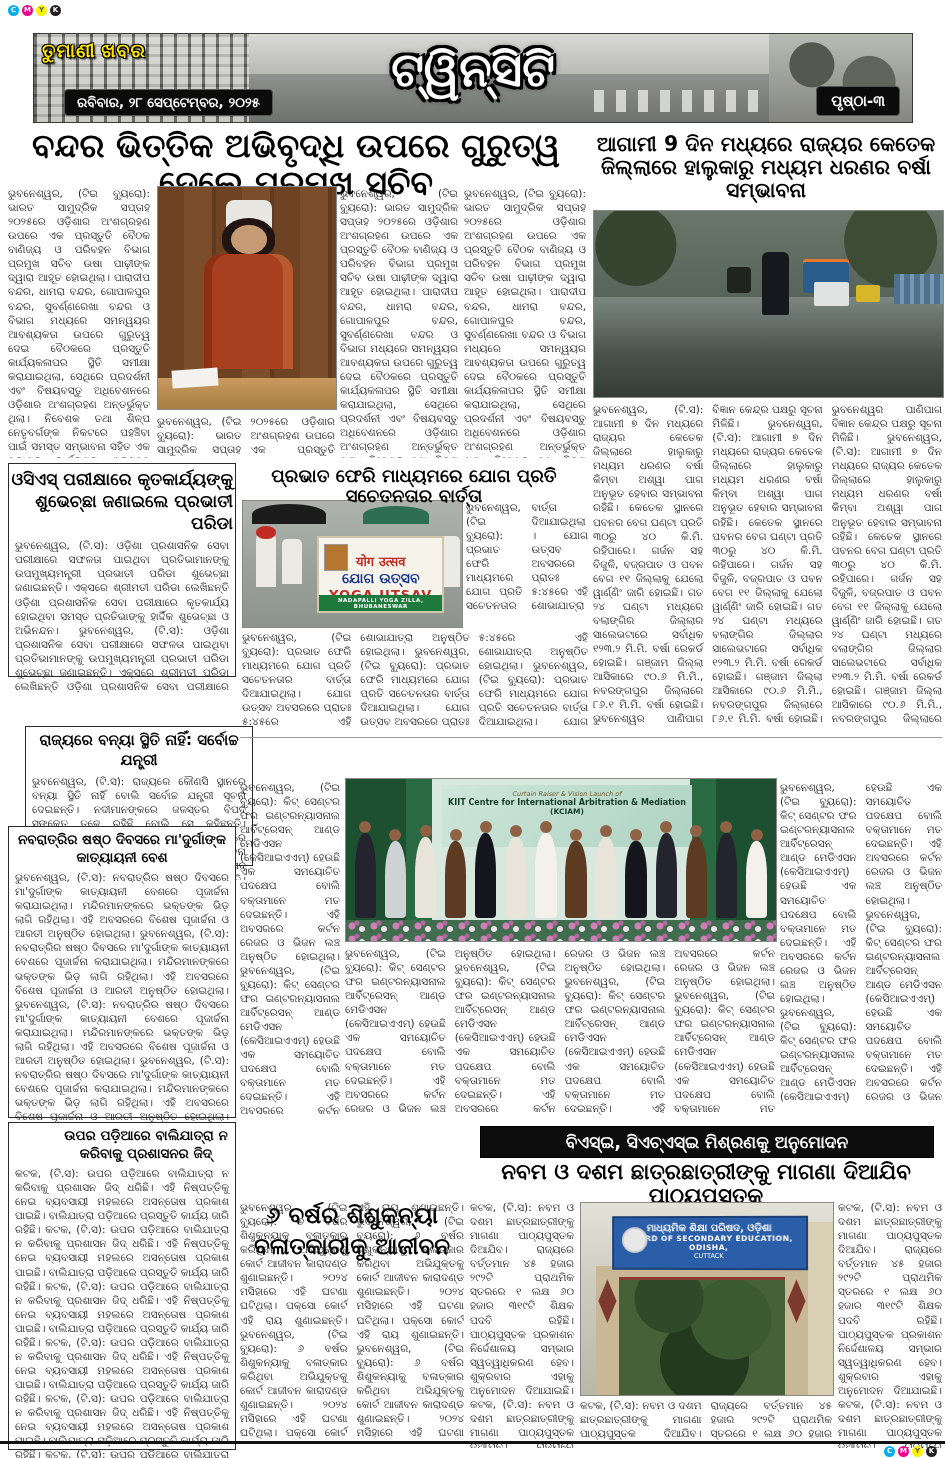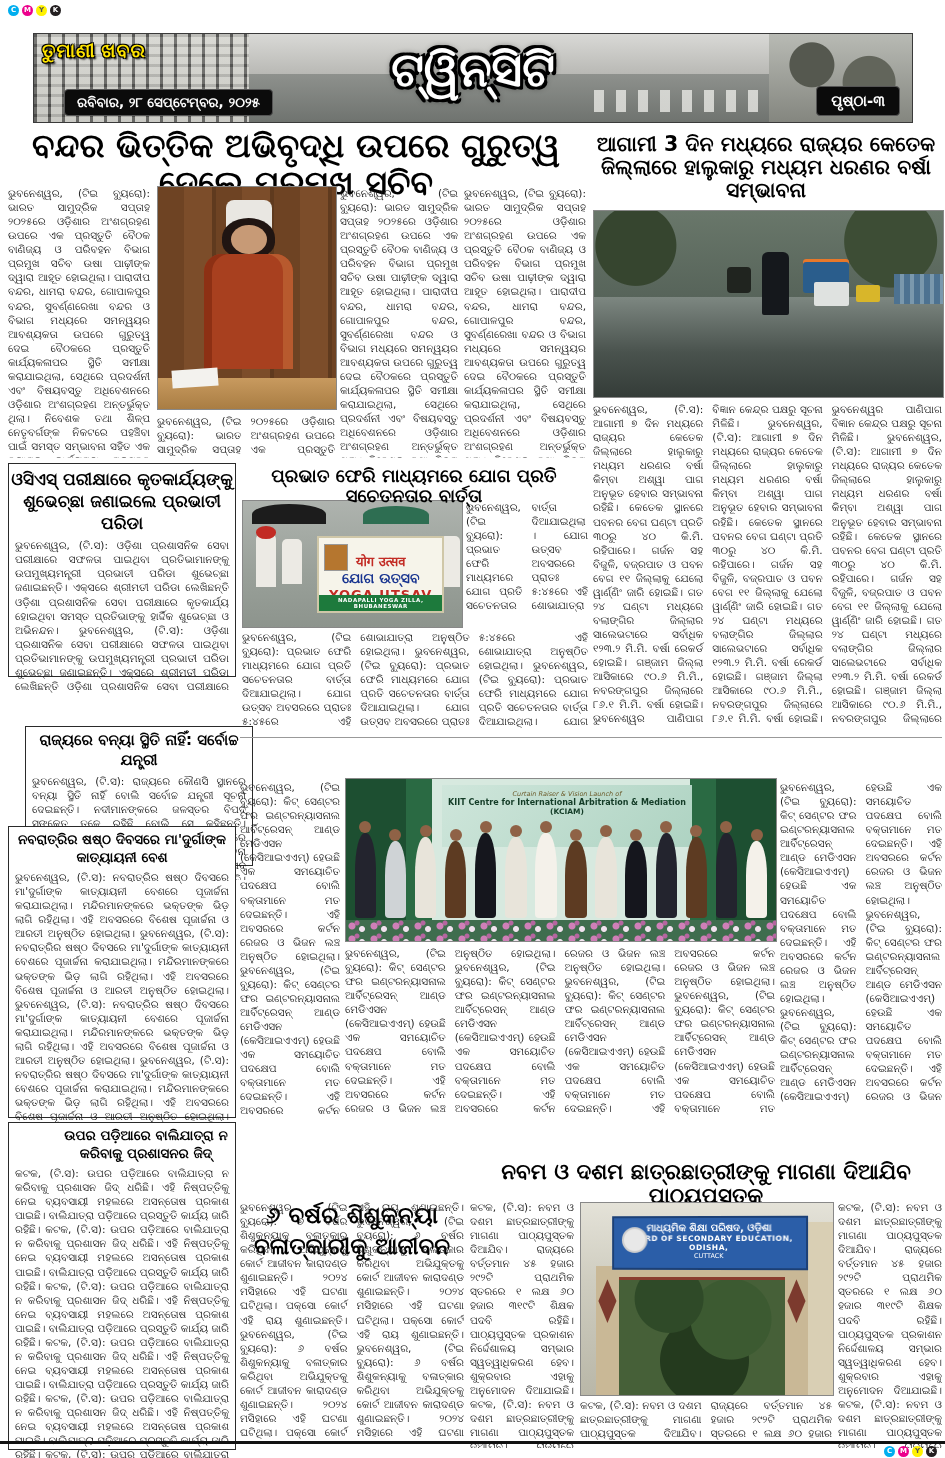--- a/index.html
+++ b/index.html
@@ -154,21 +154,21 @@
     <div class="abs mh-trees"></div>
     <div class="abs mh-edition">ତୁମାଣୀ ଖବର</div>
     <div class="abs mh-title">ଟ୍ୱିନ୍‌ସିଟି</div>
     <div class="abs mh-datebox">ରବିବାର, ୨୮ ସେପ୍ଟେମ୍ବର, ୨୦୨୫</div>
     <div class="abs mh-pagebox">ପୃଷ୍ଠା-୩</div>
   </div>
 
   <div class="abs hl hl-main">ବନ୍ଦର ଭିତ୍ତିକ ଅଭିବୃଦ୍ଧି ଉପରେ ଗୁରୁତ୍ୱ ଦେଲେ ପ୍ରମୁଖ ସଚିବ</div>
 
   <div class="abs hl hl-rain">
-    <span>ଆଗାମୀ 3 ଦିନ ମଧ୍ୟରେ ରାଜ୍ୟର କେତେକ</span><br>
+    <span>ଆଗାମୀ 9 ଦିନ ମଧ୍ୟରେ ରାଜ୍ୟର କେତେକ</span><br>
     <span>ଜିଲ୍ଲାରେ ହାଲୁକାରୁ ମଧ୍ୟମ ଧରଣର ବର୍ଷା ସମ୍ଭାବନା</span>
   </div>
 
   <div class="abs body-txt" style="left:8px;top:186px;width:142px;height:272px;">ଭୁବନେଶ୍ୱର, (ଟିଇ ବ୍ୟୁରୋ): ଭାରତ ସାମୁଦ୍ରିକ ସପ୍ତାହ ୨୦୨୫ରେ ଓଡ଼ିଶାର ଅଂଶଗ୍ରହଣ ଉପରେ ଏକ ପ୍ରସ୍ତୁତି ବୈଠକ ବାଣିଜ୍ୟ ଓ ପରିବହନ ବିଭାଗ ପ୍ରମୁଖ ସଚିବ ଉଷା ପାଢ଼ୀଙ୍କ ଦ୍ୱାରା ଆହୂତ ହୋଇଥିଲା। ପାରାଦୀପ ବନ୍ଦର, ଧାମରା ବନ୍ଦର, ଗୋପାଳପୁର ବନ୍ଦର, ସୁବର୍ଣ୍ଣରେଖା ବନ୍ଦର ଓ ବିଭାଗ ମଧ୍ୟରେ ସମନ୍ୱୟର ଆବଶ୍ୟକତା ଉପରେ ଗୁରୁତ୍ୱ ଦେଇ ବୈଠକରେ ପ୍ରସ୍ତୁତି କାର୍ଯ୍ୟକଳାପର ସ୍ଥିତି ସମୀକ୍ଷା କରାଯାଇଥିଲା, ସେଥିରେ ପ୍ରଦର୍ଶନୀ ଏବଂ ବିଷୟବସ୍ତୁ ଅଧିବେଶନରେ ଓଡ଼ିଶାର ଅଂଶଗ୍ରହଣ ଅନ୍ତର୍ଭୁକ୍ତ ଥିଲା। ନିବେଶକ ତଥା ଶିଳ୍ପ ନେତୃବର୍ଗଙ୍କ ନିକଟରେ ପହଞ୍ଚିବା ପାଇଁ ସମସ୍ତ ସମ୍ଭାବନା ସହିତ ଏକ ବ୍ୟାପକ କାର୍ଯ୍ୟପନ୍ଥା ପ୍ରସ୍ତୁତ କରିବାକୁ ସମସ୍ତ ବିଭାଗୀୟ ଅଧିକାରୀଙ୍କୁ ଅନୁରୋଧ କରିଛନ୍ତି। ଭୁବନେଶ୍ୱର, (ଟିଇ ବ୍ୟୁରୋ): ଭାରତ ସାମୁଦ୍ରିକ ସପ୍ତାହ ୨୦୨୫ରେ ଓଡ଼ିଶାର ଅଂଶଗ୍ରହଣ ଉପରେ ଏକ ପ୍ରସ୍ତୁତି ବୈଠକ ବାଣିଜ୍ୟ ଓ ପରିବହନ ବିଭାଗ ପ୍ରମୁଖ ସଚିବ ଉଷା ପାଢ଼ୀଙ୍କ ଦ୍ୱାରା ଆହୂତ ହୋଇଥିଲା। ପାରାଦୀପ ବନ୍ଦର, ଧାମରା ବନ୍ଦର, ଗୋପାଳପୁର ବନ୍ଦର, ସୁବର୍ଣ୍ଣରେଖା ବନ୍ଦର ଓ ବିଭାଗ ମଧ୍ୟରେ ସମନ୍ୱୟର ଆବଶ୍ୟକତା ଉପରେ ଗୁରୁତ୍ୱ ଦେଇ ବୈଠକରେ ପ୍ରସ୍ତୁତି କାର୍ଯ୍ୟକଳାପର ସ୍ଥିତି ସମୀକ୍ଷା କରାଯାଇଥିଲା, ସେଥିରେ ପ୍ରଦର୍ଶନୀ ଏବଂ ବିଷୟବସ୍ତୁ ଅଧିବେଶନରେ ଓଡ଼ିଶାର ଅଂଶଗ୍ରହଣ ଅନ୍ତର୍ଭୁକ୍ତ ଥିଲା। ନିବେଶକ ତଥା ଶିଳ୍ପ ନେତୃବର୍ଗଙ୍କ ନିକଟରେ ପହଞ୍ଚିବା ପାଇଁ ସମସ୍ତ ସମ୍ଭାବନା ସହିତ ଏକ ବ୍ୟାପକ କାର୍ଯ୍ୟପନ୍ଥା ପ୍ରସ୍ତୁତ କରିବାକୁ ସମସ୍ତ ବିଭାଗୀୟ ଅଧିକାରୀଙ୍କୁ ଅନୁରୋଧ କରିଛନ୍ତି।</div>
   <div class="abs body-txt" style="left:340px;top:186px;width:118px;height:272px;">ଭୁବନେଶ୍ୱର, (ଟିଇ ବ୍ୟୁରୋ): ଭାରତ ସାମୁଦ୍ରିକ ସପ୍ତାହ ୨୦୨୫ରେ ଓଡ଼ିଶାର ଅଂଶଗ୍ରହଣ ଉପରେ ଏକ ପ୍ରସ୍ତୁତି ବୈଠକ ବାଣିଜ୍ୟ ଓ ପରିବହନ ବିଭାଗ ପ୍ରମୁଖ ସଚିବ ଉଷା ପାଢ଼ୀଙ୍କ ଦ୍ୱାରା ଆହୂତ ହୋଇଥିଲା। ପାରାଦୀପ ବନ୍ଦର, ଧାମରା ବନ୍ଦର, ଗୋପାଳପୁର ବନ୍ଦର, ସୁବର୍ଣ୍ଣରେଖା ବନ୍ଦର ଓ ବିଭାଗ ମଧ୍ୟରେ ସମନ୍ୱୟର ଆବଶ୍ୟକତା ଉପରେ ଗୁରୁତ୍ୱ ଦେଇ ବୈଠକରେ ପ୍ରସ୍ତୁତି କାର୍ଯ୍ୟକଳାପର ସ୍ଥିତି ସମୀକ୍ଷା କରାଯାଇଥିଲା, ସେଥିରେ ପ୍ରଦର୍ଶନୀ ଏବଂ ବିଷୟବସ୍ତୁ ଅଧିବେଶନରେ ଓଡ଼ିଶାର ଅଂଶଗ୍ରହଣ ଅନ୍ତର୍ଭୁକ୍ତ ଥିଲା। ନିବେଶକ ତଥା ଶିଳ୍ପ ନେତୃବର୍ଗଙ୍କ ନିକଟରେ ପହଞ୍ଚିବା ପାଇଁ ସମସ୍ତ ସମ୍ଭାବନା ସହିତ ଏକ ବ୍ୟାପକ କାର୍ଯ୍ୟପନ୍ଥା ପ୍ରସ୍ତୁତ କରିବାକୁ ସମସ୍ତ ବିଭାଗୀୟ ଅଧିକାରୀଙ୍କୁ ଅନୁରୋଧ କରିଛନ୍ତି। ଭୁବନେଶ୍ୱର, (ଟିଇ ବ୍ୟୁରୋ): ଭାରତ ସାମୁଦ୍ରିକ ସପ୍ତାହ ୨୦୨୫ରେ ଓଡ଼ିଶାର ଅଂଶଗ୍ରହଣ ଉପରେ ଏକ ପ୍ରସ୍ତୁତି ବୈଠକ ବାଣିଜ୍ୟ ଓ ପରିବହନ ବିଭାଗ ପ୍ରମୁଖ ସଚିବ ଉଷା ପାଢ଼ୀଙ୍କ ଦ୍ୱାରା ଆହୂତ ହୋଇଥିଲା। ପାରାଦୀପ ବନ୍ଦର, ଧାମରା ବନ୍ଦର, ଗୋପାଳପୁର ବନ୍ଦର, ସୁବର୍ଣ୍ଣରେଖା ବନ୍ଦର ଓ ବିଭାଗ ମଧ୍ୟରେ ସମନ୍ୱୟର ଆବଶ୍ୟକତା ଉପରେ ଗୁରୁତ୍ୱ ଦେଇ ବୈଠକରେ ପ୍ରସ୍ତୁତି କାର୍ଯ୍ୟକଳାପର ସ୍ଥିତି ସମୀକ୍ଷା କରାଯାଇଥିଲା, ସେଥିରେ ପ୍ରଦର୍ଶନୀ ଏବଂ ବିଷୟବସ୍ତୁ ଅଧିବେଶନରେ ଓଡ଼ିଶାର ଅଂଶଗ୍ରହଣ ଅନ୍ତର୍ଭୁକ୍ତ ଥିଲା। ନିବେଶକ ତଥା ଶିଳ୍ପ ନେତୃବର୍ଗଙ୍କ ନିକଟରେ ପହଞ୍ଚିବା ପାଇଁ ସମସ୍ତ ସମ୍ଭାବନା ସହିତ ଏକ ବ୍ୟାପକ କାର୍ଯ୍ୟପନ୍ଥା ପ୍ରସ୍ତୁତ କରିବାକୁ ସମସ୍ତ ବିଭାଗୀୟ ଅଧିକାରୀଙ୍କୁ ଅନୁରୋଧ କରିଛନ୍ତି।</div>
   <div class="abs body-txt" style="left:464px;top:186px;width:122px;height:272px;">ଭୁବନେଶ୍ୱର, (ଟିଇ ବ୍ୟୁରୋ): ଭାରତ ସାମୁଦ୍ରିକ ସପ୍ତାହ ୨୦୨୫ରେ ଓଡ଼ିଶାର ଅଂଶଗ୍ରହଣ ଉପରେ ଏକ ପ୍ରସ୍ତୁତି ବୈଠକ ବାଣିଜ୍ୟ ଓ ପରିବହନ ବିଭାଗ ପ୍ରମୁଖ ସଚିବ ଉଷା ପାଢ଼ୀଙ୍କ ଦ୍ୱାରା ଆହୂତ ହୋଇଥିଲା। ପାରାଦୀପ ବନ୍ଦର, ଧାମରା ବନ୍ଦର, ଗୋପାଳପୁର ବନ୍ଦର, ସୁବର୍ଣ୍ଣରେଖା ବନ୍ଦର ଓ ବିଭାଗ ମଧ୍ୟରେ ସମନ୍ୱୟର ଆବଶ୍ୟକତା ଉପରେ ଗୁରୁତ୍ୱ ଦେଇ ବୈଠକରେ ପ୍ରସ୍ତୁତି କାର୍ଯ୍ୟକଳାପର ସ୍ଥିତି ସମୀକ୍ଷା କରାଯାଇଥିଲା, ସେଥିରେ ପ୍ରଦର୍ଶନୀ ଏବଂ ବିଷୟବସ୍ତୁ ଅଧିବେଶନରେ ଓଡ଼ିଶାର ଅଂଶଗ୍ରହଣ ଅନ୍ତର୍ଭୁକ୍ତ ଥିଲା। ନିବେଶକ ତଥା ଶିଳ୍ପ ନେତୃବର୍ଗଙ୍କ ନିକଟରେ ପହଞ୍ଚିବା ପାଇଁ ସମସ୍ତ ସମ୍ଭାବନା ସହିତ ଏକ ବ୍ୟାପକ କାର୍ଯ୍ୟପନ୍ଥା ପ୍ରସ୍ତୁତ କରିବାକୁ ସମସ୍ତ ବିଭାଗୀୟ ଅଧିକାରୀଙ୍କୁ ଅନୁରୋଧ କରିଛନ୍ତି। ଭୁବନେଶ୍ୱର, (ଟିଇ ବ୍ୟୁରୋ): ଭାରତ ସାମୁଦ୍ରିକ ସପ୍ତାହ ୨୦୨୫ରେ ଓଡ଼ିଶାର ଅଂଶଗ୍ରହଣ ଉପରେ ଏକ ପ୍ରସ୍ତୁତି ବୈଠକ ବାଣିଜ୍ୟ ଓ ପରିବହନ ବିଭାଗ ପ୍ରମୁଖ ସଚିବ ଉଷା ପାଢ଼ୀଙ୍କ ଦ୍ୱାରା ଆହୂତ ହୋଇଥିଲା। ପାରାଦୀପ ବନ୍ଦର, ଧାମରା ବନ୍ଦର, ଗୋପାଳପୁର ବନ୍ଦର, ସୁବର୍ଣ୍ଣରେଖା ବନ୍ଦର ଓ ବିଭାଗ ମଧ୍ୟରେ ସମନ୍ୱୟର ଆବଶ୍ୟକତା ଉପରେ ଗୁରୁତ୍ୱ ଦେଇ ବୈଠକରେ ପ୍ରସ୍ତୁତି କାର୍ଯ୍ୟକଳାପର ସ୍ଥିତି ସମୀକ୍ଷା କରାଯାଇଥିଲା, ସେଥିରେ ପ୍ରଦର୍ଶନୀ ଏବଂ ବିଷୟବସ୍ତୁ ଅଧିବେଶନରେ ଓଡ଼ିଶାର ଅଂଶଗ୍ରହଣ ଅନ୍ତର୍ଭୁକ୍ତ ଥିଲା। ନିବେଶକ ତଥା ଶିଳ୍ପ ନେତୃବର୍ଗଙ୍କ ନିକଟରେ ପହଞ୍ଚିବା ପାଇଁ ସମସ୍ତ ସମ୍ଭାବନା ସହିତ ଏକ ବ୍ୟାପକ କାର୍ଯ୍ୟପନ୍ଥା ପ୍ରସ୍ତୁତ କରିବାକୁ ସମସ୍ତ ବିଭାଗୀୟ ଅଧିକାରୀଙ୍କୁ ଅନୁରୋଧ କରିଛନ୍ତି।</div>
   <div class="abs body-txt c2" style="left:157px;top:414px;width:178px;height:44px;">ଭୁବନେଶ୍ୱର, (ଟିଇ ବ୍ୟୁରୋ): ଭାରତ ସାମୁଦ୍ରିକ ସପ୍ତାହ ୨୦୨୫ରେ ଓଡ଼ିଶାର ଅଂଶଗ୍ରହଣ ଉପରେ ଏକ ପ୍ରସ୍ତୁତି ବୈଠକ ବାଣିଜ୍ୟ ଓ ପରିବହନ ବିଭାଗ ପ୍ରମୁଖ ସଚିବ ଉଷା ପାଢ଼ୀଙ୍କ ଦ୍ୱାରା ଆହୂତ ହୋଇଥିଲା। ପାରାଦୀପ ବନ୍ଦର, ଧାମରା ବନ୍ଦର, ଗୋପାଳପୁର ବନ୍ଦର, ସୁବର୍ଣ୍ଣରେଖା ବନ୍ଦର ଓ ବିଭାଗ ମଧ୍ୟରେ ସମନ୍ୱୟର ଆବଶ୍ୟକତା ଉପରେ ଗୁରୁତ୍ୱ ଦେଇ ବୈଠକରେ ପ୍ରସ୍ତୁତି କାର୍ଯ୍ୟକଳାପର ସ୍ଥିତି ସମୀକ୍ଷା କରାଯାଇଥିଲା, ସେଥିରେ ପ୍ରଦର୍ଶନୀ ଏବଂ ବିଷୟବସ୍ତୁ ଅଧିବେଶନରେ ଓଡ଼ିଶାର ଅଂଶଗ୍ରହଣ ଅନ୍ତର୍ଭୁକ୍ତ ଥିଲା। ନିବେଶକ ତଥା ଶିଳ୍ପ ନେତୃବର୍ଗଙ୍କ ନିକଟରେ ପହଞ୍ଚିବା ପାଇଁ ସମସ୍ତ ସମ୍ଭାବନା ସହିତ ଏକ ବ୍ୟାପକ କାର୍ଯ୍ୟପନ୍ଥା ପ୍ରସ୍ତୁତ କରିବାକୁ ସମସ୍ତ ବିଭାଗୀୟ ଅଧିକାରୀଙ୍କୁ ଅନୁରୋଧ କରିଛନ୍ତି।</div>
 
   <div class="abs photo" style="left:157px;top:186px;width:178px;height:222px;">
     <div class="p-wood"></div>
@@ -187,21 +187,21 @@
     <div class="abs r-suv"></div>
     <div class="abs r-taxi"></div>
     <div class="abs r-biker"></div>
     <div class="abs r-cyclist"></div>
     <div class="abs r-fence"></div>
   </div>
 
   <div class="abs body-txt c3" style="left:593px;top:402px;width:349px;height:336px;">ଭୁବନେଶ୍ୱର, (ଟି.ସ): ଆଗାମୀ ୭ ଦିନ ମଧ୍ୟରେ ରାଜ୍ୟର କେତେକ ଜିଲ୍ଲାରେ ହାଲୁକାରୁ ମଧ୍ୟମ ଧରଣର ବର୍ଷା କିମ୍ବା ଅଶ୍ୱା ପାଗ ଅନୁଭୂତ ହେବାର ସମ୍ଭାବନା ରହିଛି। କେତେକ ସ୍ଥାନରେ ପବନର ବେଗ ଘଣ୍ଟା ପ୍ରତି ୩୦ରୁ ୪୦ କି.ମି. ରହିପାରେ। ଗର୍ଜନ ସହ ବିଜୁଳି, ବଜ୍ରପାତ ଓ ପବନ ବେଗ ୧୧ ଜିଲ୍ଲାକୁ ଯେଲୋ ୱାର୍ଣ୍ଣିଂ ଜାରି ହୋଇଛି। ଗତ ୨୪ ଘଣ୍ଟା ମଧ୍ୟରେ ବଲାଙ୍ଗିର ଜିଲ୍ଲାର ସାଲେଭଟାରେ ସର୍ବାଧିକ ୧୨୩.୨ ମି.ମି. ବର୍ଷା ରେକର୍ଡ ହୋଇଛି। ଗଞ୍ଜାମ ଜିଲ୍ଲା ଆସିକାରେ ୯୦.୬ ମି.ମି., ନବରଙ୍ଗପୁର ଜିଲ୍ଲାରେ ୮୬.୧ ମି.ମି. ବର୍ଷା ହୋଇଛି। ଭୁବନେଶ୍ୱର ପାଣିପାଗ ବିଜ୍ଞାନ କେନ୍ଦ୍ର ପକ୍ଷରୁ ସୂଚନା ମିଳିଛି। ଭୁବନେଶ୍ୱର, (ଟି.ସ): ଆଗାମୀ ୭ ଦିନ ମଧ୍ୟରେ ରାଜ୍ୟର କେତେକ ଜିଲ୍ଲାରେ ହାଲୁକାରୁ ମଧ୍ୟମ ଧରଣର ବର୍ଷା କିମ୍ବା ଅଶ୍ୱା ପାଗ ଅନୁଭୂତ ହେବାର ସମ୍ଭାବନା ରହିଛି। କେତେକ ସ୍ଥାନରେ ପବନର ବେଗ ଘଣ୍ଟା ପ୍ରତି ୩୦ରୁ ୪୦ କି.ମି. ରହିପାରେ। ଗର୍ଜନ ସହ ବିଜୁଳି, ବଜ୍ରପାତ ଓ ପବନ ବେଗ ୧୧ ଜିଲ୍ଲାକୁ ଯେଲୋ ୱାର୍ଣ୍ଣିଂ ଜାରି ହୋଇଛି। ଗତ ୨୪ ଘଣ୍ଟା ମଧ୍ୟରେ ବଲାଙ୍ଗିର ଜିଲ୍ଲାର ସାଲେଭଟାରେ ସର୍ବାଧିକ ୧୨୩.୨ ମି.ମି. ବର୍ଷା ରେକର୍ଡ ହୋଇଛି। ଗଞ୍ଜାମ ଜିଲ୍ଲା ଆସିକାରେ ୯୦.୬ ମି.ମି., ନବରଙ୍ଗପୁର ଜିଲ୍ଲାରେ ୮୬.୧ ମି.ମି. ବର୍ଷା ହୋଇଛି। ଭୁବନେଶ୍ୱର ପାଣିପାଗ ବିଜ୍ଞାନ କେନ୍ଦ୍ର ପକ୍ଷରୁ ସୂଚନା ମିଳିଛି। ଭୁବନେଶ୍ୱର, (ଟି.ସ): ଆଗାମୀ ୭ ଦିନ ମଧ୍ୟରେ ରାଜ୍ୟର କେତେକ ଜିଲ୍ଲାରେ ହାଲୁକାରୁ ମଧ୍ୟମ ଧରଣର ବର୍ଷା କିମ୍ବା ଅଶ୍ୱା ପାଗ ଅନୁଭୂତ ହେବାର ସମ୍ଭାବନା ରହିଛି। କେତେକ ସ୍ଥାନରେ ପବନର ବେଗ ଘଣ୍ଟା ପ୍ରତି ୩୦ରୁ ୪୦ କି.ମି. ରହିପାରେ। ଗର୍ଜନ ସହ ବିଜୁଳି, ବଜ୍ରପାତ ଓ ପବନ ବେଗ ୧୧ ଜିଲ୍ଲାକୁ ଯେଲୋ ୱାର୍ଣ୍ଣିଂ ଜାରି ହୋଇଛି। ଗତ ୨୪ ଘଣ୍ଟା ମଧ୍ୟରେ ବଲାଙ୍ଗିର ଜିଲ୍ଲାର ସାଲେଭଟାରେ ସର୍ବାଧିକ ୧୨୩.୨ ମି.ମି. ବର୍ଷା ରେକର୍ଡ ହୋଇଛି। ଗଞ୍ଜାମ ଜିଲ୍ଲା ଆସିକାରେ ୯୦.୬ ମି.ମି., ନବରଙ୍ଗପୁର ଜିଲ୍ଲାରେ ୮୬.୧ ମି.ମି. ବର୍ଷା ହୋଇଛି। ଭୁବନେଶ୍ୱର ପାଣିପାଗ ବିଜ୍ଞାନ କେନ୍ଦ୍ର ପକ୍ଷରୁ ସୂଚନା ମିଳିଛି। ଭୁବନେଶ୍ୱର, (ଟି.ସ): ଆଗାମୀ ୭ ଦିନ ମଧ୍ୟରେ ରାଜ୍ୟର କେତେକ ଜିଲ୍ଲାରେ ହାଲୁକାରୁ ମଧ୍ୟମ ଧରଣର ବର୍ଷା କିମ୍ବା ଅଶ୍ୱା ପାଗ ଅନୁଭୂତ ହେବାର ସମ୍ଭାବନା ରହିଛି। କେତେକ ସ୍ଥାନରେ ପବନର ବେଗ ଘଣ୍ଟା ପ୍ରତି ୩୦ରୁ ୪୦ କି.ମି. ରହିପାରେ। ଗର୍ଜନ ସହ ବିଜୁଳି, ବଜ୍ରପାତ ଓ ପବନ ବେଗ ୧୧ ଜିଲ୍ଲାକୁ ଯେଲୋ ୱାର୍ଣ୍ଣିଂ ଜାରି ହୋଇଛି। ଗତ ୨୪ ଘଣ୍ଟା ମଧ୍ୟରେ ବଲାଙ୍ଗିର ଜିଲ୍ଲାର ସାଲେଭଟାରେ ସର୍ବାଧିକ ୧୨୩.୨ ମି.ମି. ବର୍ଷା ରେକର୍ଡ ହୋଇଛି। ଗଞ୍ଜାମ ଜିଲ୍ଲା ଆସିକାରେ ୯୦.୬ ମି.ମି., ନବରଙ୍ଗପୁର ଜିଲ୍ଲାରେ ୮୬.୧ ମି.ମି. ବର୍ଷା ହୋଇଛି। ଭୁବନେଶ୍ୱର ପାଣିପାଗ ବିଜ୍ଞାନ କେନ୍ଦ୍ର ପକ୍ଷରୁ ସୂଚନା ମିଳିଛି।</div>
 
   <div class="abs box" style="left:8px;top:463px;width:226px;height:212px;">
-    <div class="box-hl" style="font-size:17px;">
+    <div class="box-hl" style="font-size:17px;text-align:right;">
       <span>ଓସିଏସ୍ ପରୀକ୍ଷାରେ କୃତକାର୍ଯ୍ୟଙ୍କୁ</span><br>
       <span>ଶୁଭେଚ୍ଛା ଜଣାଇଲେ ପ୍ରଭାତୀ ପରିଡା</span>
     </div>
     <div class="body-txt" style="height:154px;padding:2px 6px;">ଭୁବନେଶ୍ୱର, (ଟି.ସ): ଓଡ଼ିଶା ପ୍ରଶାସନିକ ସେବା ପରୀକ୍ଷାରେ ସଫଳତା ପାଇଥିବା ପ୍ରତିଭାମାନଙ୍କୁ ଉପମୁଖ୍ୟମନ୍ତ୍ରୀ ପ୍ରଭାତୀ ପରିଡା ଶୁଭେଚ୍ଛା ଜଣାଇଛନ୍ତି। ଏକ୍ସରେ ଶ୍ରୀମତୀ ପରିଡା ଲେଖିଛନ୍ତି ଓଡ଼ିଶା ପ୍ରଶାସନିକ ସେବା ପରୀକ୍ଷାରେ କୃତକାର୍ଯ୍ୟ ହୋଇଥିବା ସମସ୍ତ ପ୍ରତିଭାଙ୍କୁ ହାର୍ଦ୍ଦିକ ଶୁଭେଚ୍ଛା ଓ ଅଭିନନ୍ଦନ। ଭୁବନେଶ୍ୱର, (ଟି.ସ): ଓଡ଼ିଶା ପ୍ରଶାସନିକ ସେବା ପରୀକ୍ଷାରେ ସଫଳତା ପାଇଥିବା ପ୍ରତିଭାମାନଙ୍କୁ ଉପମୁଖ୍ୟମନ୍ତ୍ରୀ ପ୍ରଭାତୀ ପରିଡା ଶୁଭେଚ୍ଛା ଜଣାଇଛନ୍ତି। ଏକ୍ସରେ ଶ୍ରୀମତୀ ପରିଡା ଲେଖିଛନ୍ତି ଓଡ଼ିଶା ପ୍ରଶାସନିକ ସେବା ପରୀକ୍ଷାରେ କୃତକାର୍ଯ୍ୟ ହୋଇଥିବା ସମସ୍ତ ପ୍ରତିଭାଙ୍କୁ ହାର୍ଦ୍ଦିକ ଶୁଭେଚ୍ଛା ଓ ଅଭିନନ୍ଦନ। ଭୁବନେଶ୍ୱର, (ଟି.ସ): ଓଡ଼ିଶା ପ୍ରଶାସନିକ ସେବା ପରୀକ୍ଷାରେ ସଫଳତା ପାଇଥିବା ପ୍ରତିଭାମାନଙ୍କୁ ଉପମୁଖ୍ୟମନ୍ତ୍ରୀ ପ୍ରଭାତୀ ପରିଡା ଶୁଭେଚ୍ଛା ଜଣାଇଛନ୍ତି। ଏକ୍ସରେ ଶ୍ରୀମତୀ ପରିଡା ଲେଖିଛନ୍ତି ଓଡ଼ିଶା ପ୍ରଶାସନିକ ସେବା ପରୀକ୍ଷାରେ କୃତକାର୍ଯ୍ୟ ହୋଇଥିବା ସମସ୍ତ ପ୍ରତିଭାଙ୍କୁ ହାର୍ଦ୍ଦିକ ଶୁଭେଚ୍ଛା ଓ ଅଭିନନ୍ଦନ।</div>
   </div>
 
   <div class="abs photo" style="left:242px;top:500px;width:219px;height:126px;">
     <div class="abs y-sky"></div>
     <div class="abs y-umb1"></div>
     <div class="abs y-umb2"></div>
@@ -265,20 +265,21 @@
   </div>
   <div class="abs body-txt c2" style="left:780px;top:780px;width:162px;height:336px;">ଭୁବନେଶ୍ୱର, (ଟିଇ ବ୍ୟୁରୋ): କିଟ୍ ସେଣ୍ଟର ଫର ଇଣ୍ଟରନ୍ୟାସନାଲ ଆର୍ବିଟ୍ରେସନ୍ ଆଣ୍ଡ ମେଡିଏସନ (କେସିଆଇଏଏମ୍) ହେଉଛି ଏକ ସମୟୋଚିତ ପଦକ୍ଷେପ ବୋଲି ବକ୍ତାମାନେ ମତ ଦେଇଛନ୍ତି। ଏହି ଅବସରରେ କର୍ଟନ ରେଜର ଓ ଭିଜନ ଲଞ୍ଚ ଅନୁଷ୍ଠିତ ହୋଇଥିଲା। ଭୁବନେଶ୍ୱର, (ଟିଇ ବ୍ୟୁରୋ): କିଟ୍ ସେଣ୍ଟର ଫର ଇଣ୍ଟରନ୍ୟାସନାଲ ଆର୍ବିଟ୍ରେସନ୍ ଆଣ୍ଡ ମେଡିଏସନ (କେସିଆଇଏଏମ୍) ହେଉଛି ଏକ ସମୟୋଚିତ ପଦକ୍ଷେପ ବୋଲି ବକ୍ତାମାନେ ମତ ଦେଇଛନ୍ତି। ଏହି ଅବସରରେ କର୍ଟନ ରେଜର ଓ ଭିଜନ ଲଞ୍ଚ ଅନୁଷ୍ଠିତ ହୋଇଥିଲା। ଭୁବନେଶ୍ୱର, (ଟିଇ ବ୍ୟୁରୋ): କିଟ୍ ସେଣ୍ଟର ଫର ଇଣ୍ଟରନ୍ୟାସନାଲ ଆର୍ବିଟ୍ରେସନ୍ ଆଣ୍ଡ ମେଡିଏସନ (କେସିଆଇଏଏମ୍) ହେଉଛି ଏକ ସମୟୋଚିତ ପଦକ୍ଷେପ ବୋଲି ବକ୍ତାମାନେ ମତ ଦେଇଛନ୍ତି। ଏହି ଅବସରରେ କର୍ଟନ ରେଜର ଓ ଭିଜନ ଲଞ୍ଚ ଅନୁଷ୍ଠିତ ହୋଇଥିଲା। ଭୁବନେଶ୍ୱର, (ଟିଇ ବ୍ୟୁରୋ): କିଟ୍ ସେଣ୍ଟର ଫର ଇଣ୍ଟରନ୍ୟାସନାଲ ଆର୍ବିଟ୍ରେସନ୍ ଆଣ୍ଡ ମେଡିଏସନ (କେସିଆଇଏଏମ୍) ହେଉଛି ଏକ ସମୟୋଚିତ ପଦକ୍ଷେପ ବୋଲି ବକ୍ତାମାନେ ମତ ଦେଇଛନ୍ତି। ଏହି ଅବସରରେ କର୍ଟନ ରେଜର ଓ ଭିଜନ ଲଞ୍ଚ ଅନୁଷ୍ଠିତ ହୋଇଥିଲା। ଭୁବନେଶ୍ୱର, (ଟିଇ ବ୍ୟୁରୋ): କିଟ୍ ସେଣ୍ଟର ଫର ଇଣ୍ଟରନ୍ୟାସନାଲ ଆର୍ବିଟ୍ରେସନ୍ ଆଣ୍ଡ ମେଡିଏସନ (କେସିଆଇଏଏମ୍) ହେଉଛି ଏକ ସମୟୋଚିତ ପଦକ୍ଷେପ ବୋଲି ବକ୍ତାମାନେ ମତ ଦେଇଛନ୍ତି। ଏହି ଅବସରରେ କର୍ଟନ ରେଜର ଓ ଭିଜନ ଲଞ୍ଚ ଅନୁଷ୍ଠିତ ହୋଇଥିଲା।</div>
   <div class="abs body-txt c4" style="left:345px;top:946px;width:430px;height:170px;">ଭୁବନେଶ୍ୱର, (ଟିଇ ବ୍ୟୁରୋ): କିଟ୍ ସେଣ୍ଟର ଫର ଇଣ୍ଟରନ୍ୟାସନାଲ ଆର୍ବିଟ୍ରେସନ୍ ଆଣ୍ଡ ମେଡିଏସନ (କେସିଆଇଏଏମ୍) ହେଉଛି ଏକ ସମୟୋଚିତ ପଦକ୍ଷେପ ବୋଲି ବକ୍ତାମାନେ ମତ ଦେଇଛନ୍ତି। ଏହି ଅବସରରେ କର୍ଟନ ରେଜର ଓ ଭିଜନ ଲଞ୍ଚ ଅନୁଷ୍ଠିତ ହୋଇଥିଲା। ଭୁବନେଶ୍ୱର, (ଟିଇ ବ୍ୟୁରୋ): କିଟ୍ ସେଣ୍ଟର ଫର ଇଣ୍ଟରନ୍ୟାସନାଲ ଆର୍ବିଟ୍ରେସନ୍ ଆଣ୍ଡ ମେଡିଏସନ (କେସିଆଇଏଏମ୍) ହେଉଛି ଏକ ସମୟୋଚିତ ପଦକ୍ଷେପ ବୋଲି ବକ୍ତାମାନେ ମତ ଦେଇଛନ୍ତି। ଏହି ଅବସରରେ କର୍ଟନ ରେଜର ଓ ଭିଜନ ଲଞ୍ଚ ଅନୁଷ୍ଠିତ ହୋଇଥିଲା। ଭୁବନେଶ୍ୱର, (ଟିଇ ବ୍ୟୁରୋ): କିଟ୍ ସେଣ୍ଟର ଫର ଇଣ୍ଟରନ୍ୟାସନାଲ ଆର୍ବିଟ୍ରେସନ୍ ଆଣ୍ଡ ମେଡିଏସନ (କେସିଆଇଏଏମ୍) ହେଉଛି ଏକ ସମୟୋଚିତ ପଦକ୍ଷେପ ବୋଲି ବକ୍ତାମାନେ ମତ ଦେଇଛନ୍ତି। ଏହି ଅବସରରେ କର୍ଟନ ରେଜର ଓ ଭିଜନ ଲଞ୍ଚ ଅନୁଷ୍ଠିତ ହୋଇଥିଲା। ଭୁବନେଶ୍ୱର, (ଟିଇ ବ୍ୟୁରୋ): କିଟ୍ ସେଣ୍ଟର ଫର ଇଣ୍ଟରନ୍ୟାସନାଲ ଆର୍ବିଟ୍ରେସନ୍ ଆଣ୍ଡ ମେଡିଏସନ (କେସିଆଇଏଏମ୍) ହେଉଛି ଏକ ସମୟୋଚିତ ପଦକ୍ଷେପ ବୋଲି ବକ୍ତାମାନେ ମତ ଦେଇଛନ୍ତି। ଏହି ଅବସରରେ କର୍ଟନ ରେଜର ଓ ଭିଜନ ଲଞ୍ଚ ଅନୁଷ୍ଠିତ ହୋଇଥିଲା। ଭୁବନେଶ୍ୱର, (ଟିଇ ବ୍ୟୁରୋ): କିଟ୍ ସେଣ୍ଟର ଫର ଇଣ୍ଟରନ୍ୟାସନାଲ ଆର୍ବିଟ୍ରେସନ୍ ଆଣ୍ଡ ମେଡିଏସନ (କେସିଆଇଏଏମ୍) ହେଉଛି ଏକ ସମୟୋଚିତ ପଦକ୍ଷେପ ବୋଲି ବକ୍ତାମାନେ ମତ ଦେଇଛନ୍ତି। ଏହି ଅବସରରେ କର୍ଟନ ରେଜର ଓ ଭିଜନ ଲଞ୍ଚ ଅନୁଷ୍ଠିତ ହୋଇଥିଲା। ଭୁବନେଶ୍ୱର, (ଟିଇ ବ୍ୟୁରୋ): କିଟ୍ ସେଣ୍ଟର ଫର ଇଣ୍ଟରନ୍ୟାସନାଲ ଆର୍ବିଟ୍ରେସନ୍ ଆଣ୍ଡ ମେଡିଏସନ (କେସିଆଇଏଏମ୍) ହେଉଛି ଏକ ସମୟୋଚିତ ପଦକ୍ଷେପ ବୋଲି ବକ୍ତାମାନେ ମତ ଦେଇଛନ୍ତି। ଏହି ଅବସରରେ କର୍ଟନ ରେଜର ଓ ଭିଜନ ଲଞ୍ଚ ଅନୁଷ୍ଠିତ ହୋଇଥିଲା।</div>
 
   <div class="abs hl hl-rape">
     <span>୬ ବର୍ଷର ଶିଶୁକନ୍ୟା</span><br>
     <span>ବଳାତ୍କାରୀକୁ ଆଜୀବନ</span>
   </div>
   <div class="abs body-txt c2" style="left:240px;top:1200px;width:224px;height:248px;">ଭୁବନେଶ୍ୱର, (ଟିଇ ବ୍ୟୁରୋ): ୬ ବର୍ଷର ଶିଶୁକନ୍ୟାକୁ ବଳାତ୍କାର କରିଥିବା ଅଭିଯୁକ୍ତକୁ କୋର୍ଟ ଆଜୀବନ କାରାଦଣ୍ଡ ଶୁଣାଇଛନ୍ତି। ୨୦୨୪ ମସିହାରେ ଏହି ଘଟଣା ଘଟିଥିଲା। ପକ୍ସୋ କୋର୍ଟ ଏହି ରାୟ ଶୁଣାଇଛନ୍ତି। ଭୁବନେଶ୍ୱର, (ଟିଇ ବ୍ୟୁରୋ): ୬ ବର୍ଷର ଶିଶୁକନ୍ୟାକୁ ବଳାତ୍କାର କରିଥିବା ଅଭିଯୁକ୍ତକୁ କୋର୍ଟ ଆଜୀବନ କାରାଦଣ୍ଡ ଶୁଣାଇଛନ୍ତି। ୨୦୨୪ ମସିହାରେ ଏହି ଘଟଣା ଘଟିଥିଲା। ପକ୍ସୋ କୋର୍ଟ ଏହି ରାୟ ଶୁଣାଇଛନ୍ତି। ଭୁବନେଶ୍ୱର, (ଟିଇ ବ୍ୟୁରୋ): ୬ ବର୍ଷର ଶିଶୁକନ୍ୟାକୁ ବଳାତ୍କାର କରିଥିବା ଅଭିଯୁକ୍ତକୁ କୋର୍ଟ ଆଜୀବନ କାରାଦଣ୍ଡ ଶୁଣାଇଛନ୍ତି। ୨୦୨୪ ମସିହାରେ ଏହି ଘଟଣା ଘଟିଥିଲା। ପକ୍ସୋ କୋର୍ଟ ଏହି ରାୟ ଶୁଣାଇଛନ୍ତି। ଭୁବନେଶ୍ୱର, (ଟିଇ ବ୍ୟୁରୋ): ୬ ବର୍ଷର ଶିଶୁକନ୍ୟାକୁ ବଳାତ୍କାର କରିଥିବା ଅଭିଯୁକ୍ତକୁ କୋର୍ଟ ଆଜୀବନ କାରାଦଣ୍ଡ ଶୁଣାଇଛନ୍ତି। ୨୦୨୪ ମସିହାରେ ଏହି ଘଟଣା ଘଟିଥିଲା। ପକ୍ସୋ କୋର୍ଟ ଏହି ରାୟ ଶୁଣାଇଛନ୍ତି। ଭୁବନେଶ୍ୱର, (ଟିଇ ବ୍ୟୁରୋ): ୬ ବର୍ଷର ଶିଶୁକନ୍ୟାକୁ ବଳାତ୍କାର କରିଥିବା ଅଭିଯୁକ୍ତକୁ କୋର୍ଟ ଆଜୀବନ କାରାଦଣ୍ଡ ଶୁଣାଇଛନ୍ତି। ୨୦୨୪ ମସିହାରେ ଏହି ଘଟଣା ଘଟିଥିଲା। ପକ୍ସୋ କୋର୍ଟ ଏହି ରାୟ ଶୁଣାଇଛନ୍ତି। ଭୁବନେଶ୍ୱର, (ଟିଇ ବ୍ୟୁରୋ): ୬ ବର୍ଷର ଶିଶୁକନ୍ୟାକୁ ବଳାତ୍କାର କରିଥିବା ଅଭିଯୁକ୍ତକୁ କୋର୍ଟ ଆଜୀବନ କାରାଦଣ୍ଡ ଶୁଣାଇଛନ୍ତି। ୨୦୨୪ ମସିହାରେ ଏହି ଘଟଣା ଘଟିଥିଲା। ପକ୍ସୋ କୋର୍ଟ ଏହି ରାୟ ଶୁଣାଇଛନ୍ତି।</div>
 
+  <div class="abs banner-black">ବିଏସ୍‌ଇ, ସିଏଚ୍‌ଏସ୍‌ଇ ମିଶ୍ରଣକୁ ଅନୁମୋଦନ</div>
   <div class="abs hl hl-bse">ନବମ ଓ ଦଶମ ଛାତ୍ରଛାତ୍ରୀଙ୍କୁ ମାଗଣା ଦିଆଯିବ ପାଠ୍ୟପୁସ୍ତକ</div>
   <div class="abs body-txt" style="left:470px;top:1200px;width:104px;height:248px;">କଟକ, (ଟି.ସ): ନବମ ଓ ଦଶମ ଛାତ୍ରଛାତ୍ରୀଙ୍କୁ ମାଗଣା ପାଠ୍ୟପୁସ୍ତକ ଦିଆଯିବ। ରାଜ୍ୟରେ ବର୍ତ୍ତମାନ ୪୫ ହଜାର ୨୯୨ଟି ପ୍ରାଥମିକ ସ୍ତରରେ ୧ ଲକ୍ଷ ୬୦ ହଜାର ୩୧୯ଟି ଶିକ୍ଷକ ପଦବି ରହିଛି। ପାଠ୍ୟପୁସ୍ତକ ପ୍ରକାଶନ ନିର୍ଦ୍ଦେଶାଳୟ ସମ୍ଭାର ସ୍ୱତ୍ୱାଧିକରଣ ହେବ। ଶୁକ୍ରବାର ଏହାକୁ ଅନୁମୋଦନ ଦିଆଯାଇଛି। କଟକ, (ଟି.ସ): ନବମ ଓ ଦଶମ ଛାତ୍ରଛାତ୍ରୀଙ୍କୁ ମାଗଣା ପାଠ୍ୟପୁସ୍ତକ ଦିଆଯିବ। ରାଜ୍ୟରେ ବର୍ତ୍ତମାନ ୪୫ ହଜାର ୨୯୨ଟି ପ୍ରାଥମିକ ସ୍ତରରେ ୧ ଲକ୍ଷ ୬୦ ହଜାର ୩୧୯ଟି ଶିକ୍ଷକ ପଦବି ରହିଛି। ପାଠ୍ୟପୁସ୍ତକ ପ୍ରକାଶନ ନିର୍ଦ୍ଦେଶାଳୟ ସମ୍ଭାର ସ୍ୱତ୍ୱାଧିକରଣ ହେବ। ଶୁକ୍ରବାର ଏହାକୁ ଅନୁମୋଦନ ଦିଆଯାଇଛି। କଟକ, (ଟି.ସ): ନବମ ଓ ଦଶମ ଛାତ୍ରଛାତ୍ରୀଙ୍କୁ ମାଗଣା ପାଠ୍ୟପୁସ୍ତକ ଦିଆଯିବ। ରାଜ୍ୟରେ ବର୍ତ୍ତମାନ ୪୫ ହଜାର ୨୯୨ଟି ପ୍ରାଥମିକ ସ୍ତରରେ ୧ ଲକ୍ଷ ୬୦ ହଜାର ୩୧୯ଟି ଶିକ୍ଷକ ପଦବି ରହିଛି। ପାଠ୍ୟପୁସ୍ତକ ପ୍ରକାଶନ ନିର୍ଦ୍ଦେଶାଳୟ ସମ୍ଭାର ସ୍ୱତ୍ୱାଧିକରଣ ହେବ। ଶୁକ୍ରବାର ଏହାକୁ ଅନୁମୋଦନ ଦିଆଯାଇଛି।</div>
   <div class="abs photo" style="left:580px;top:1202px;width:252px;height:192px;">
     <div class="abs b-sky"></div>
     <div class="abs b-trees"></div>
     <div class="abs b-bldg"></div>
     <div class="abs b-cross"></div>
     <div class="b-pillar" style="left:6%;">
       <div class="b-diamond"></div>
     </div>

